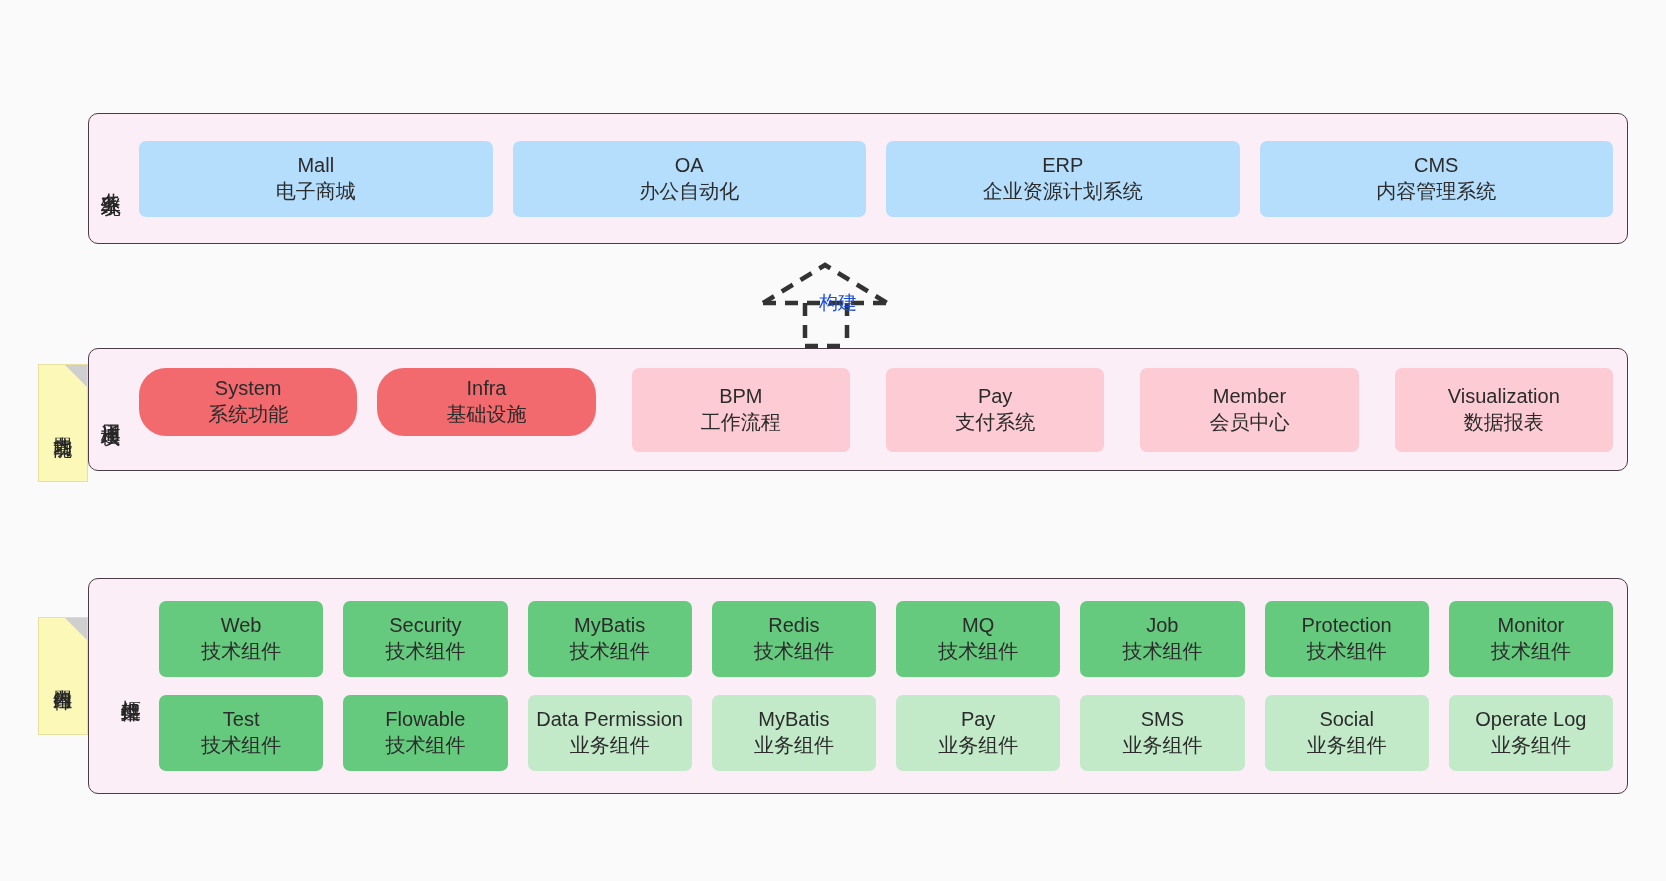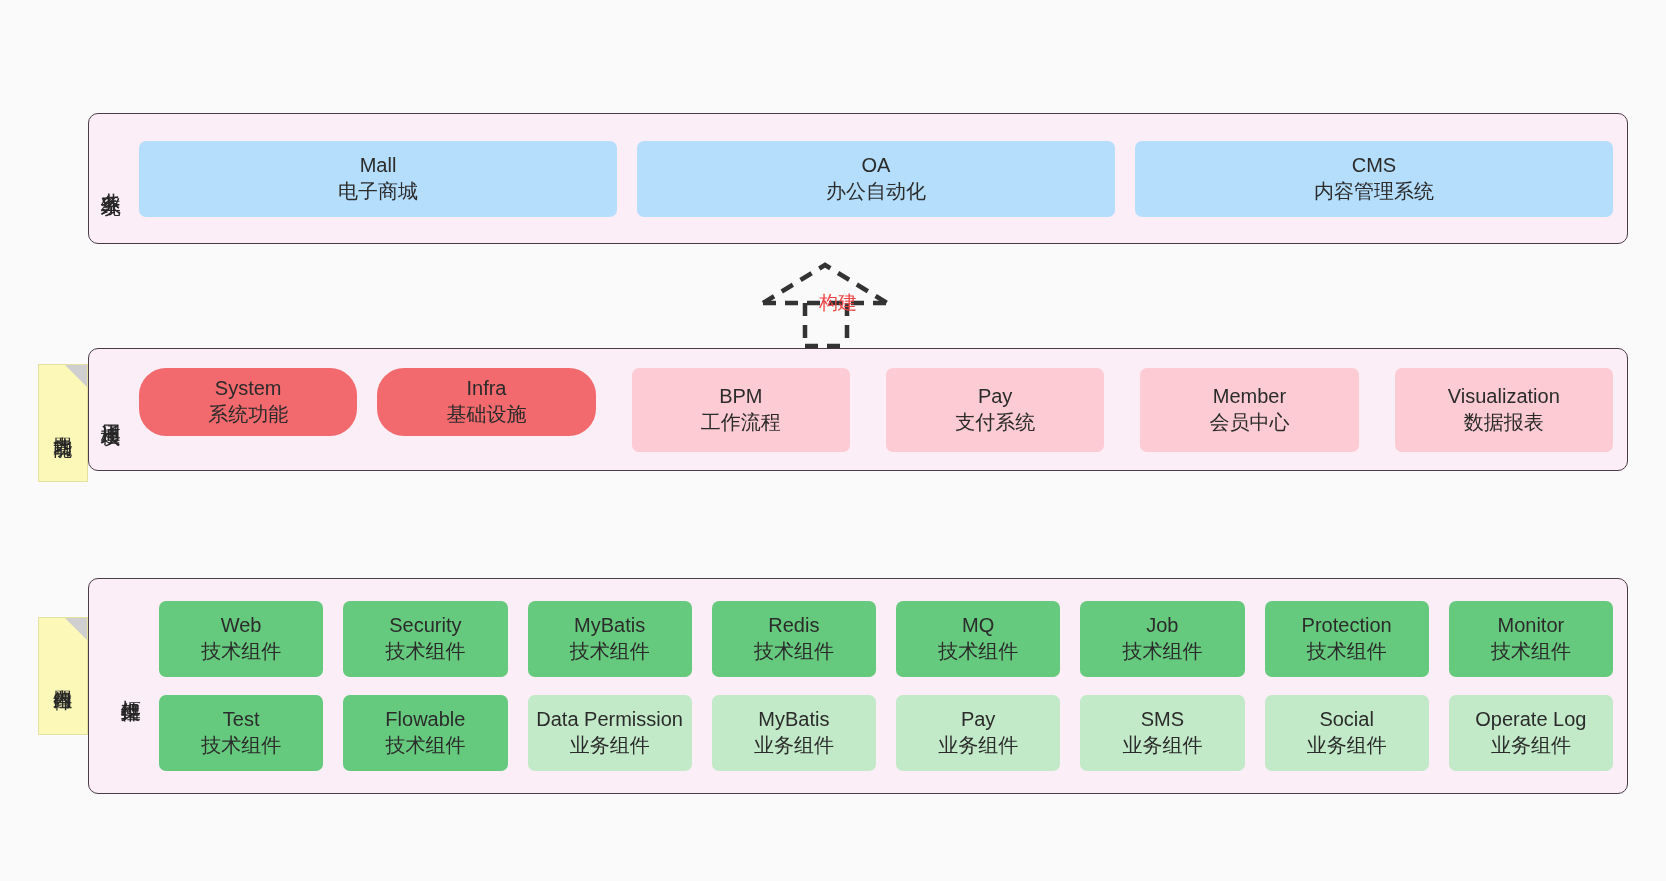--- a/index.html
+++ b/index.html
@@ -119,21 +119,21 @@
     border-top: 22px solid #cfcfcf;
   }
 
   
   .arrow { position: absolute; z-index: 2; }
   .arrow svg { display: block; overflow: visible; }
   .arrow-label {
     position: absolute;
     font-size: 19px;
     line-height: 1;
-    color: #ef4444;
+    color: #1d4ed8;
     background: transparent;
     white-space: nowrap;
     user-select: none;
   }
 </style>
 </head>
 <body>
 
 <div id="stage">
 
@@ -141,20 +141,24 @@
     <div class="layer-title">业务系统</div>
     <div class="layer-body">
       <div class="card-row">
         <div class="card blue">
           <span class="c-name">Mall</span>
           <span class="c-sub">电子商城</span>
         </div>
         <div class="card blue">
           <span class="c-name">OA</span>
           <span class="c-sub">办公自动化</span>
+        </div>
+        <div class="card blue">
+          <span class="c-name">ERP</span>
+          <span class="c-sub">企业资源计划系统</span>
         </div>
         <div class="card blue">
           <span class="c-name">CMS</span>
           <span class="c-sub">内容管理系统</span>
         </div>
       </div>
     </div>
   </div>
 
   <div class="arrow" id="arrow-build" style="left:755px; top:258px; width:150px; height:90px;">

